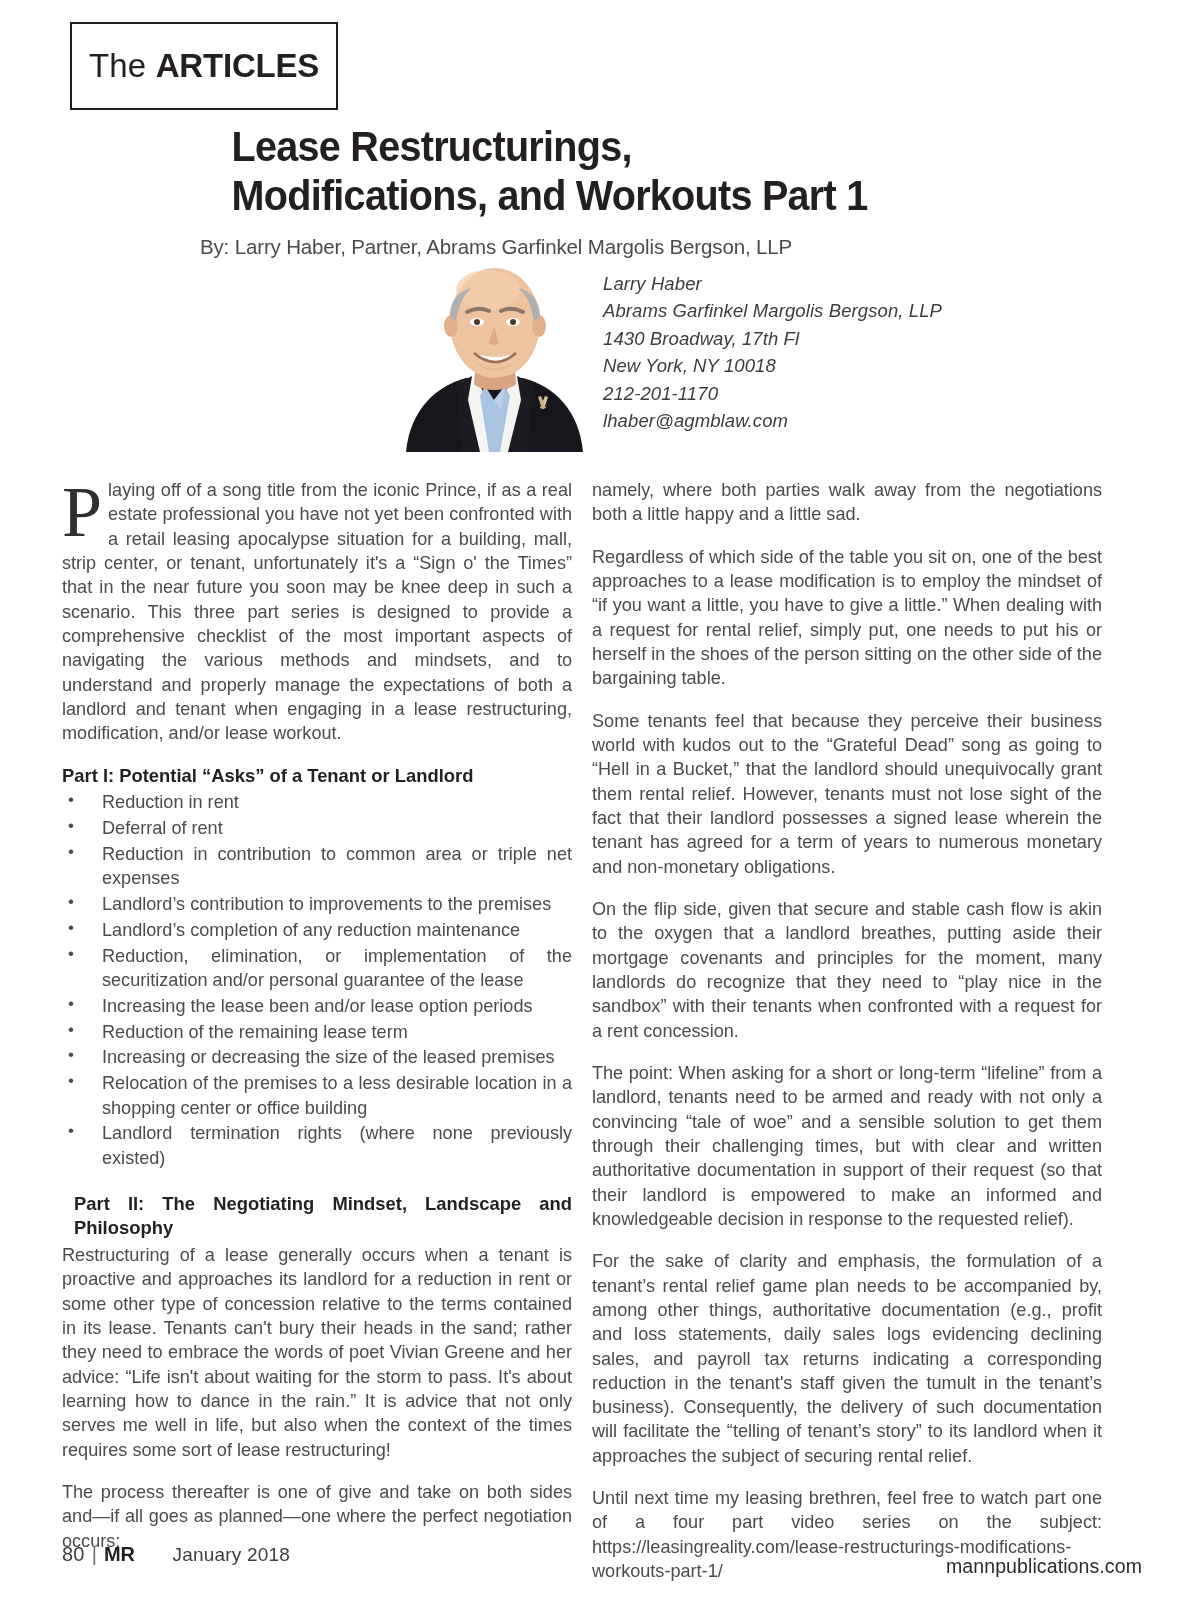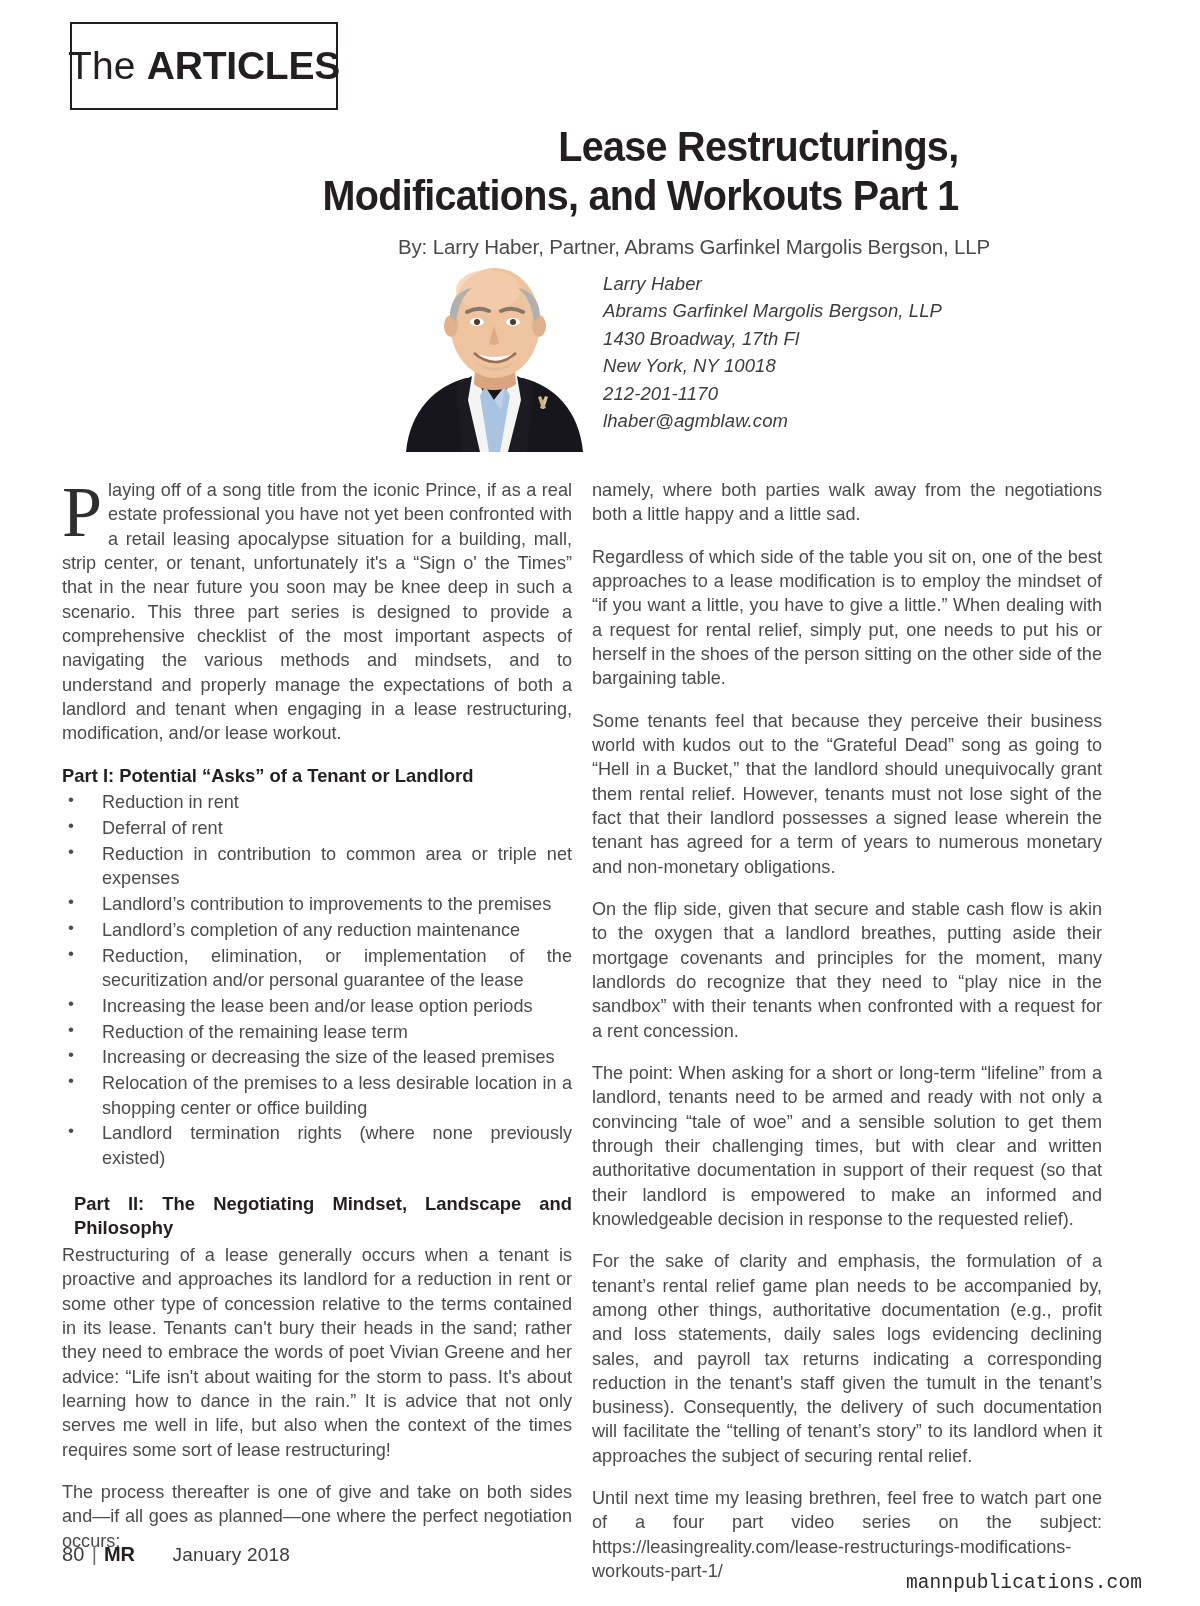--- a/index.html
+++ b/index.html
@@ -20,34 +20,34 @@
   .articles-box {
     position: absolute;
     left: 70px; top: 22px;
     width: 268px; height: 88px;
     border: 2px solid #231f20;
     display: flex;
     align-items: center;
     justify-content: center;
   }
   .articles-text {
-    font-size: 39px;
+    font-size: 33px;
     letter-spacing: .2px;
     color: #231f20;
     white-space: nowrap;
     font-family: "Liberation Sans", sans-serif;
   }
   .articles-text b { font-weight: 800; letter-spacing: -0.2px; }
 
   
   .title-wrap {
     position: absolute;
     left: 200px; top: 122px;
     width: 790px;
-    text-align: right;
+    text-align: left;
   }
   .title-line {
     font-family: "Liberation Sans", sans-serif;
     font-weight: 800;
     font-size: 43px;
     line-height: 1.13;
     color: #231f20;
     letter-spacing: -0.8px;
     transform: scaleX(0.92);
     transform-origin: center;
@@ -149,22 +149,22 @@
     color: #3d3d3d;
     letter-spacing: .2px;
   }
   .footer-left .pg { font-size: 20px; }
   .footer-left .sep { margin: 0 7px; color: #6d6d6d; }
   .footer-left .mr { font-weight: 800; font-size: 20px; color: #231f20; letter-spacing: -0.3px; }
   .footer-left .issue { margin-left: 38px; font-size: 19px; color: #3d3d3d; }
 
   .footer-right {
     position: absolute;
-    right: 58px; bottom: 12px;
-    font-family: Liberation Mono, monospace;
+    right: 58px; bottom: 28px;
+    font-family: Liberation Sans, sans-serif;
     font-size: 19.5px;
     color: #2b2b2b;
     letter-spacing: .1px;
   }
 </style>
 </head>
 <body>
 
 <div class="page">
 

